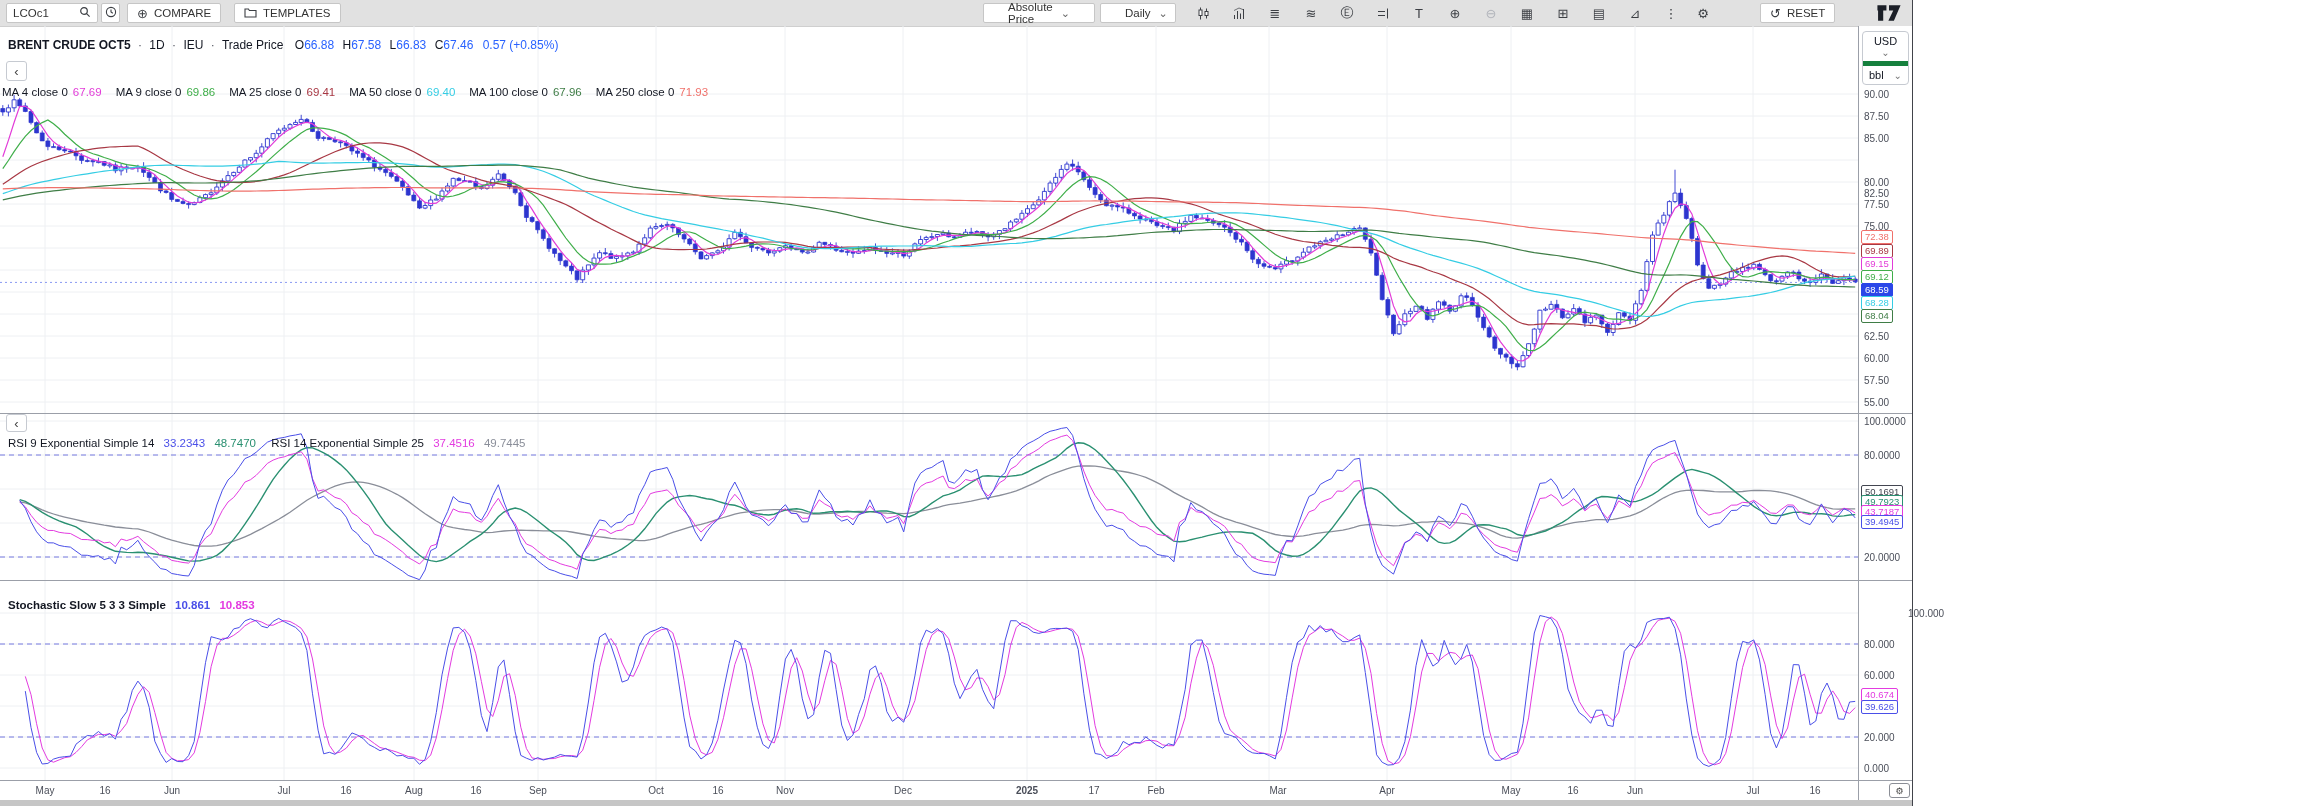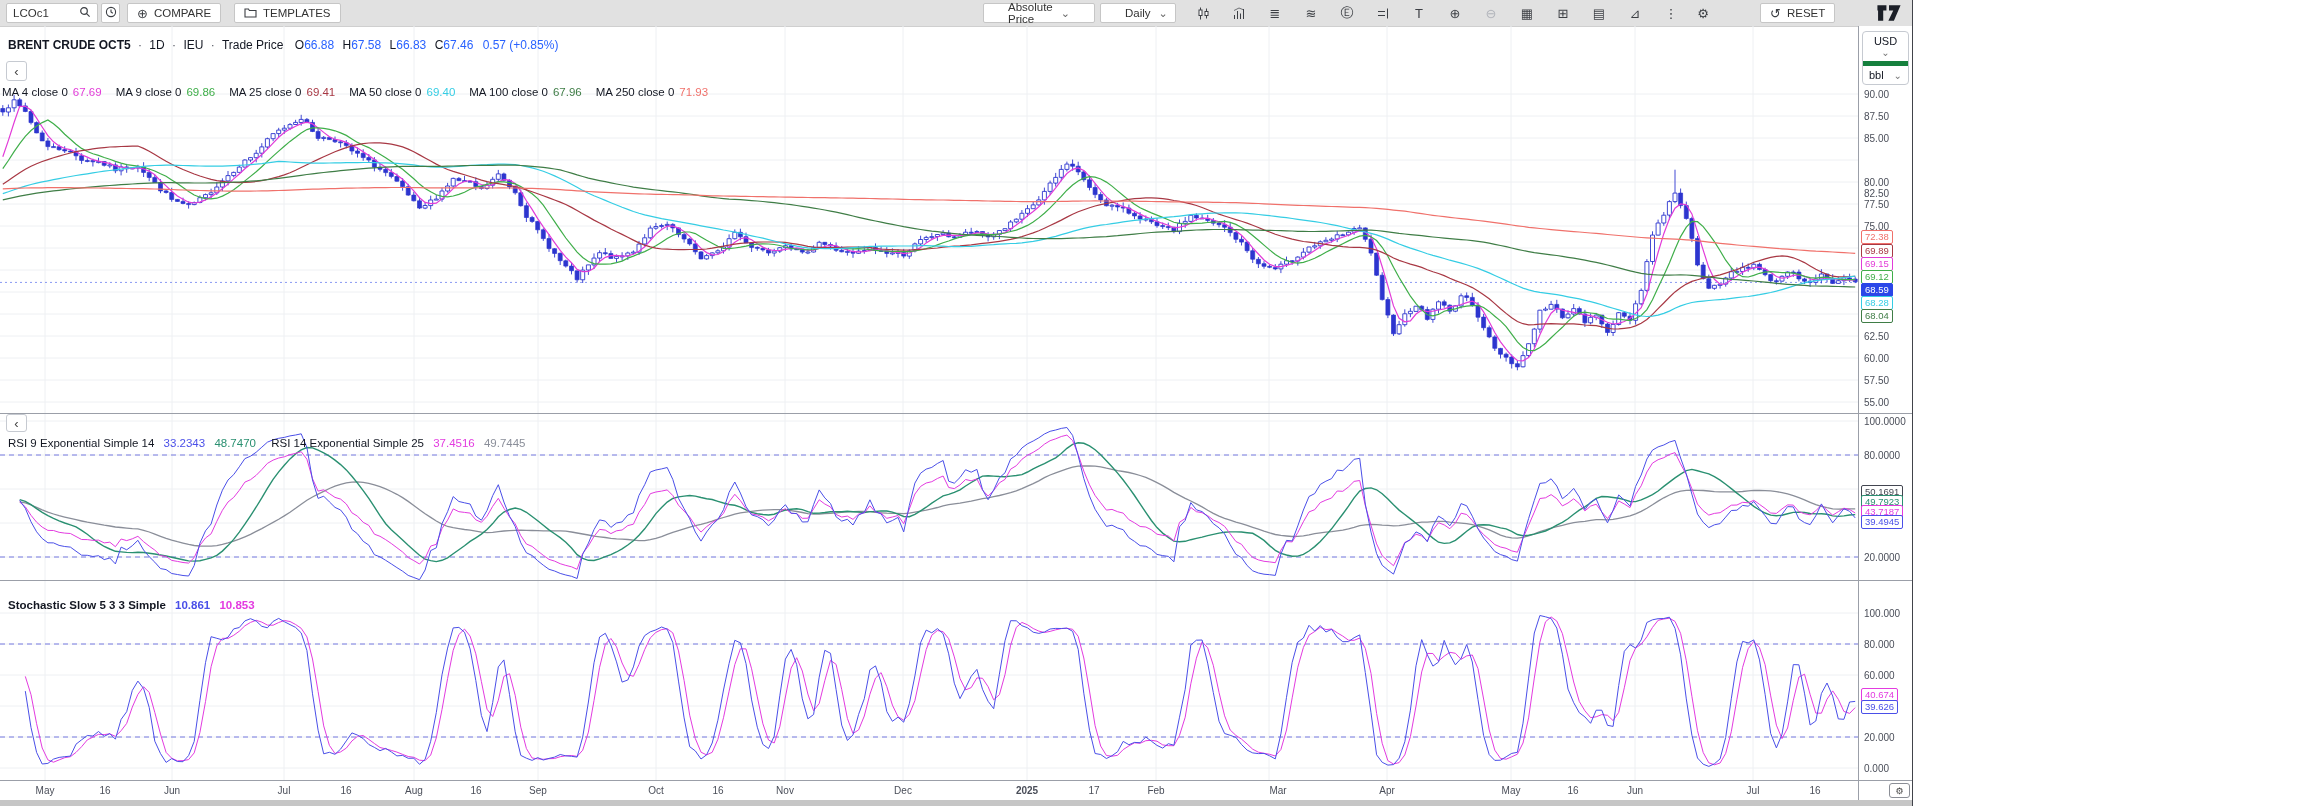--- a/index.html
+++ b/index.html
@@ -277,21 +277,21 @@
       <div class="tick" style="top: 178px;">77.50</div>
       <div class="tick" style="top: 200px;">75.00</div>
       <div class="tick" style="top: 288px;">65.00</div>
       <div class="tick" style="top: 310px;">62.50</div>
       <div class="tick" style="top: 332px;">60.00</div>
       <div class="tick" style="top: 354px;">57.50</div>
       <div class="tick" style="top: 376px;">55.00</div>
       <div class="tick" style="top: 395px;">100.0000</div>
       <div class="tick" style="top: 429px;">80.0000</div>
       <div class="tick" style="top: 531px;">20.0000</div>
-      <div class="tick" style="top: 587px;">100.000</div>
+      <div class="tick" style="top: 587px; margin-left: 44px;">100.000</div>
       <div class="tick" style="top: 618px;">80.000</div>
       <div class="tick" style="top: 649px; text-align: center;">60.000</div>
       <div class="tick" style="top: 711px;">20.000</div>
       <div class="tick" style="top: 742px;">0.000</div>
       <div class="badge" style="top: 211px; border: 1px solid rgb(240, 113, 107); color: rgb(240, 113, 107);">72.38</div>
       <div class="badge" style="top: 225px; border: 1px solid rgb(168, 56, 68); color: rgb(168, 56, 68);">69.89</div>
       <div class="badge" style="top: 238px; border: 1px solid rgb(226, 59, 216); color: rgb(226, 59, 216);">69.15</div>
       <div class="badge" style="top: 251px; border: 1px solid rgb(63, 174, 73); color: rgb(63, 174, 73);">69.12</div>
       <div class="badge" style="top: 264px; background: rgb(42, 70, 232); color: rgb(255, 255, 255); border: 1px solid rgb(42, 70, 232);">68.59</div>
       <div class="badge" style="top: 277px; border: 1px solid rgb(53, 205, 228); color: rgb(53, 205, 228);">68.28</div>

